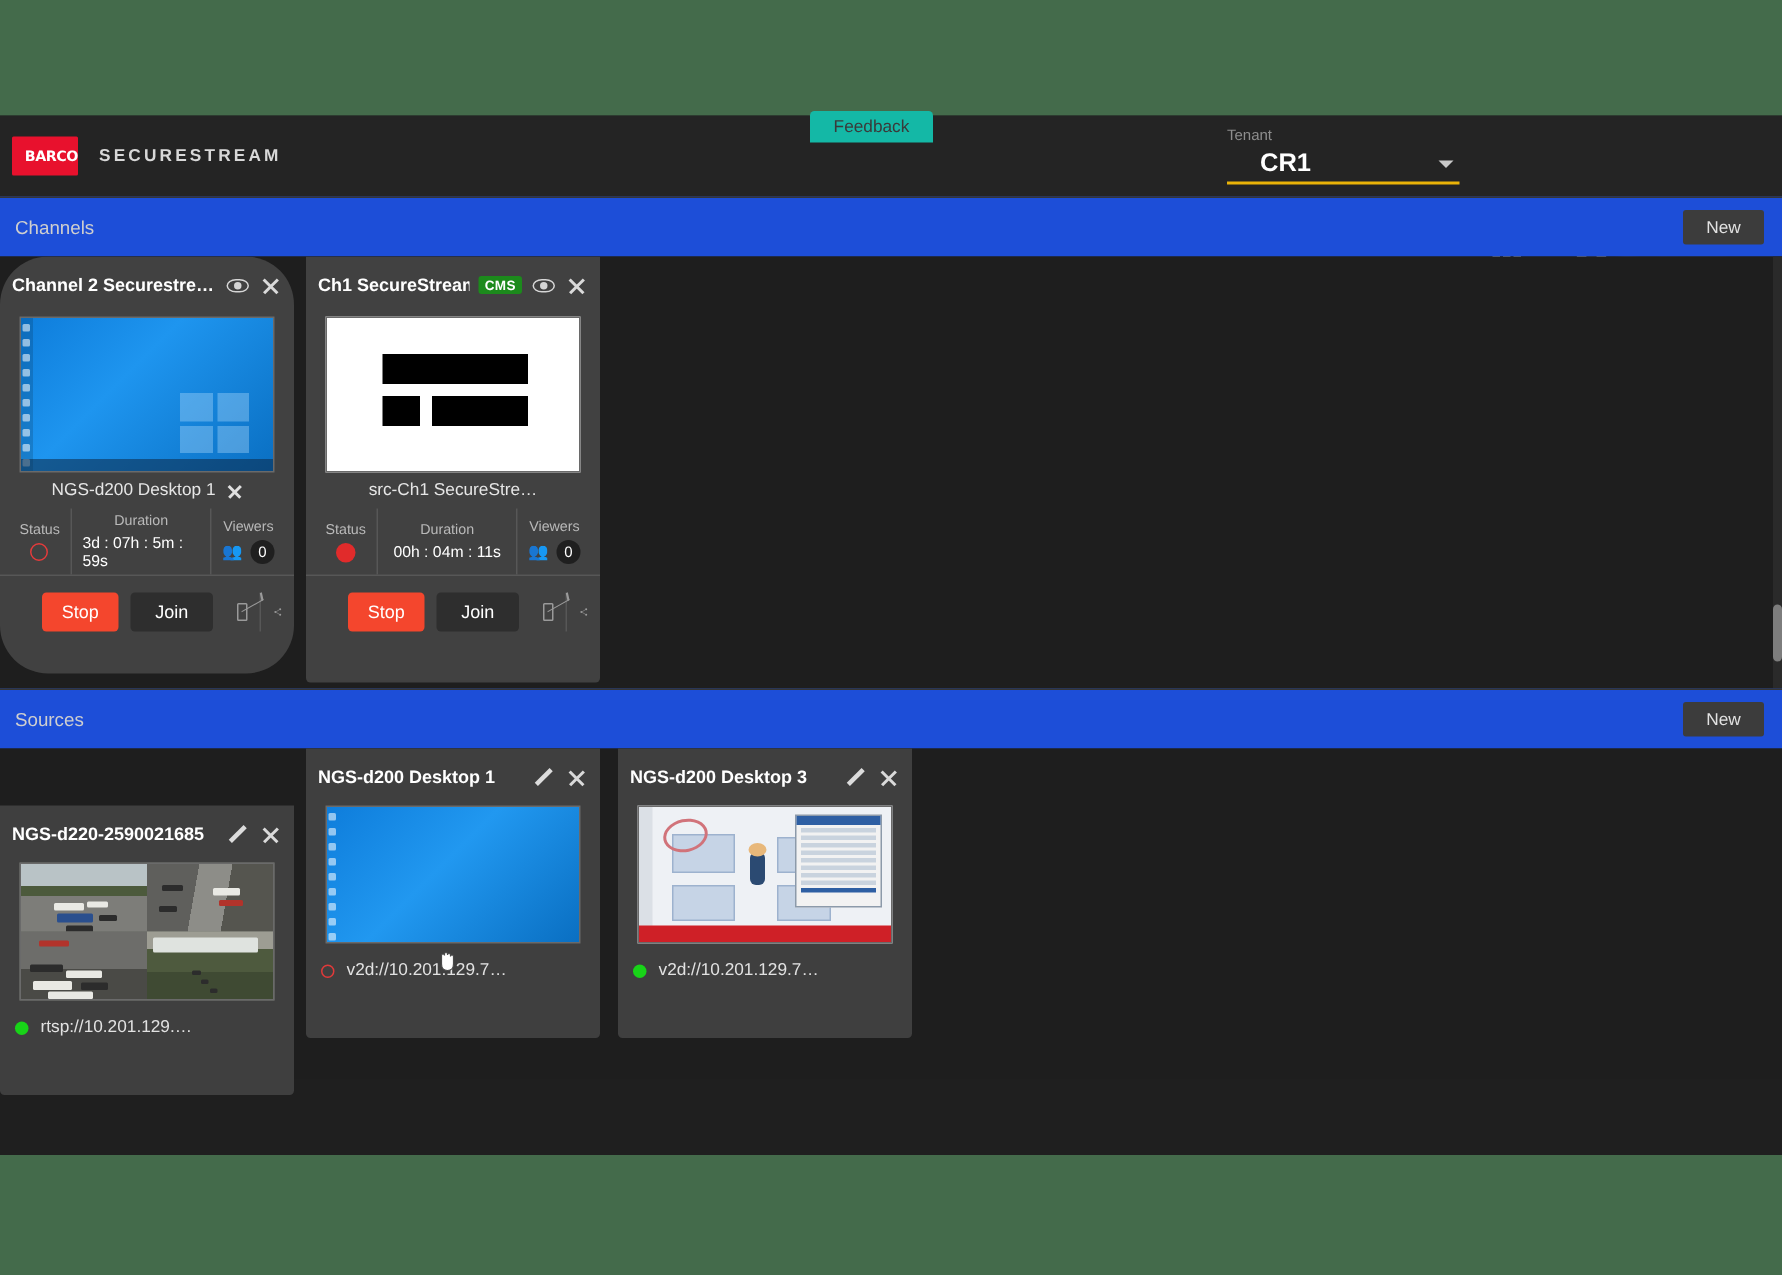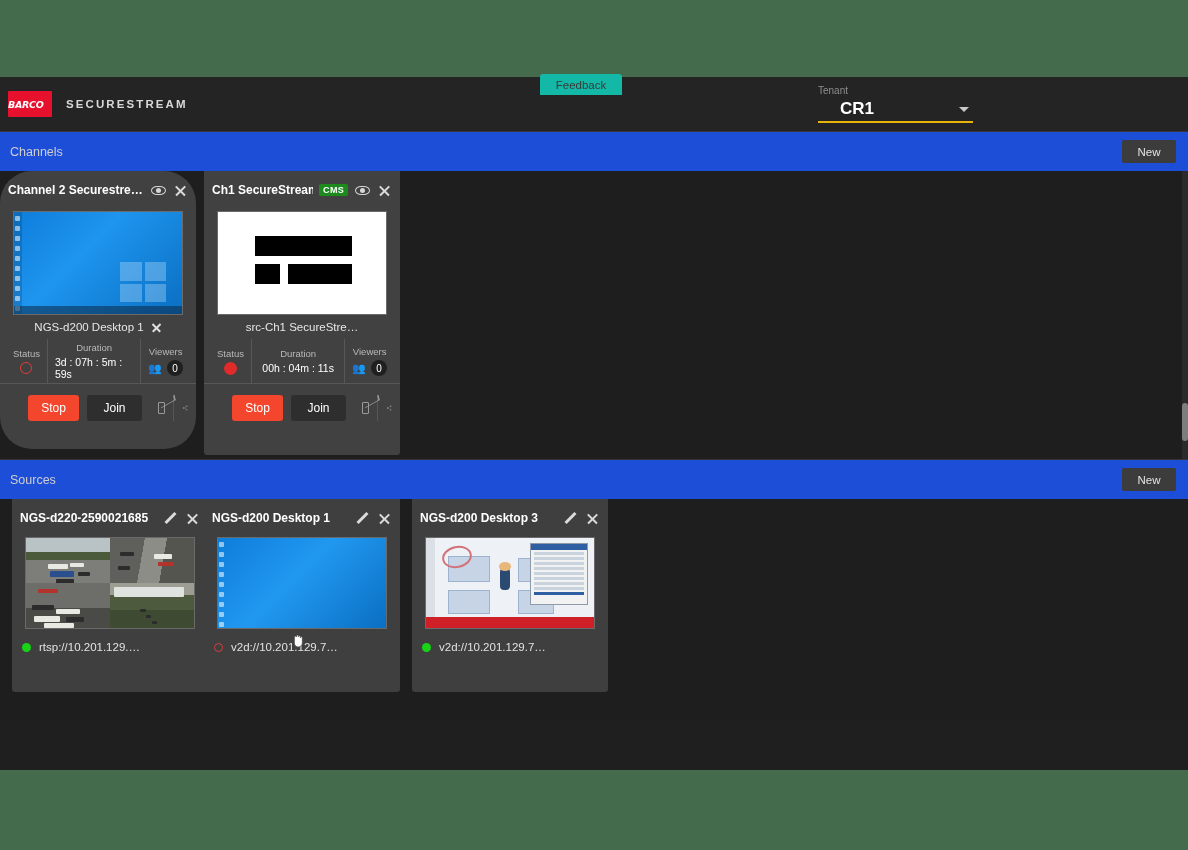--- a/index.html
+++ b/index.html
@@ -33,23 +33,22 @@
   .topbar {
     position: relative;
     height: 54px;
     background: #242424;
     display: flex; align-items: center;
   }
   .logo-wrap { display: flex; align-items: center; padding-left: 8px; }
   .barco-logo {
     width: 44px; height: 26px;
     background: #e8112d;
-    display: flex; align-items: center; justify-content: flex-start;
+    display: flex; align-items: center; justify-content: flex-end;
     border-radius: 1px;
-    font-style: italic;
   }
   .barco-logo span {
     color: #fff; font-size: 9.5px; font-weight: bold;
     letter-spacing: -0.3px;
     font-family: "DejaVu Sans", sans-serif;
   }
   .brand {
     margin-left: 14px;
     color: #d8d8d8;
     font-size: 11.5px;
@@ -327,21 +326,21 @@
     height: 220px;
     background: #1e1e1e;
   }
   .source-card {
     position: absolute; top: 0;
     width: 196px; height: 193px;
     background: #3f3f3f;
     border-radius: 0 0 3px 3px;
     overflow: hidden;
   }
-  .source-card.s1 { left: 12px; }
+  .source-card.s1 { left: 0; margin-top: 38px; }
   .source-card.s2 { left: 204px; }
   .source-card.s3 { left: 412px; }
   .src-head {
     height: 38px; display: flex; align-items: center;
     padding: 0 8px; gap: 7px;
   }
   .src-title { color: #fff; font-size: 12px; font-weight: bold; flex: 1; white-space: nowrap; overflow: hidden;}
   .pencil {
     width: 13px; height: 13px; position: relative; cursor: pointer;
   }

